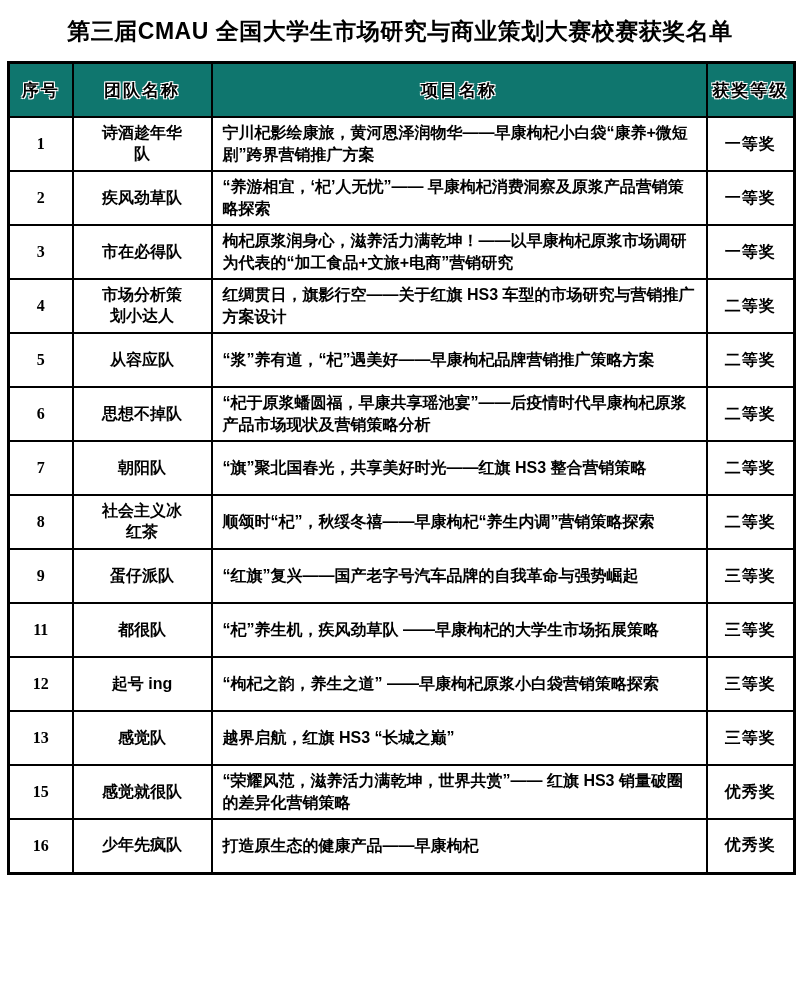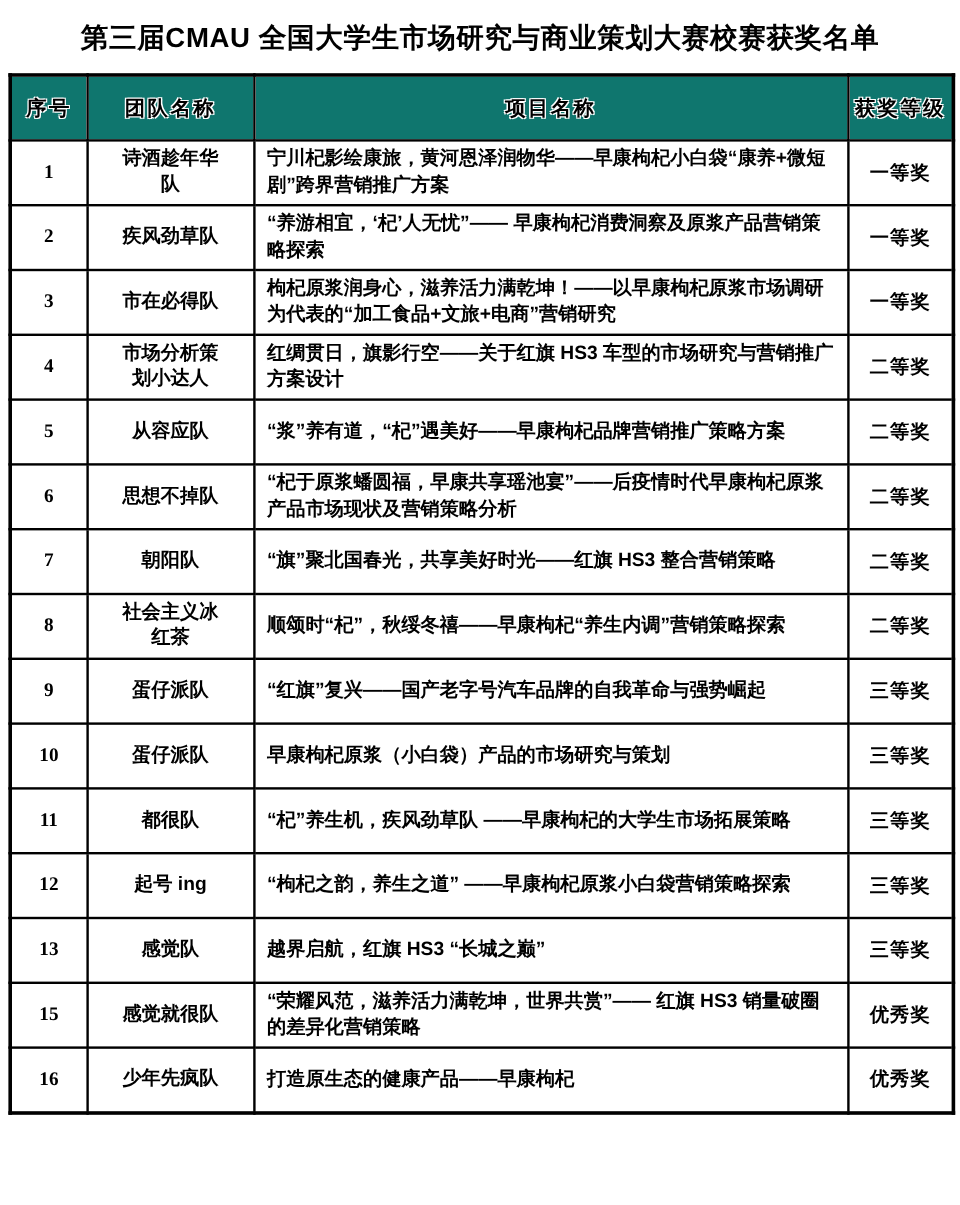--- a/index.html
+++ b/index.html
@@ -152,26 +152,20 @@
       <td class="cell-award">二等奖</td>
     </tr>
 
     <tr>
       <td class="cell-seq">9</td>
       <td class="cell-team">蛋仔派队</td>
       <td class="cell-project">“红旗”复兴——国产老字号汽车品牌的自我革命与强势崛起</td>
       <td class="cell-award">三等奖</td>
     </tr>
 
-    <tr>
-      <td class="cell-seq">10</td>
-      <td class="cell-team">蛋仔派队</td>
-      <td class="cell-project">早康枸杞原浆（小白袋）产品的市场研究与策划</td>
-      <td class="cell-award">三等奖</td>
-    </tr>
 
     <tr>
       <td class="cell-seq">11</td>
       <td class="cell-team">都很队</td>
       <td class="cell-project">“杞”养生机，疾风劲草队 ——早康枸杞的大学生市场拓展策略</td>
       <td class="cell-award">三等奖</td>
     </tr>
 
     <tr>
       <td class="cell-seq">12</td>

